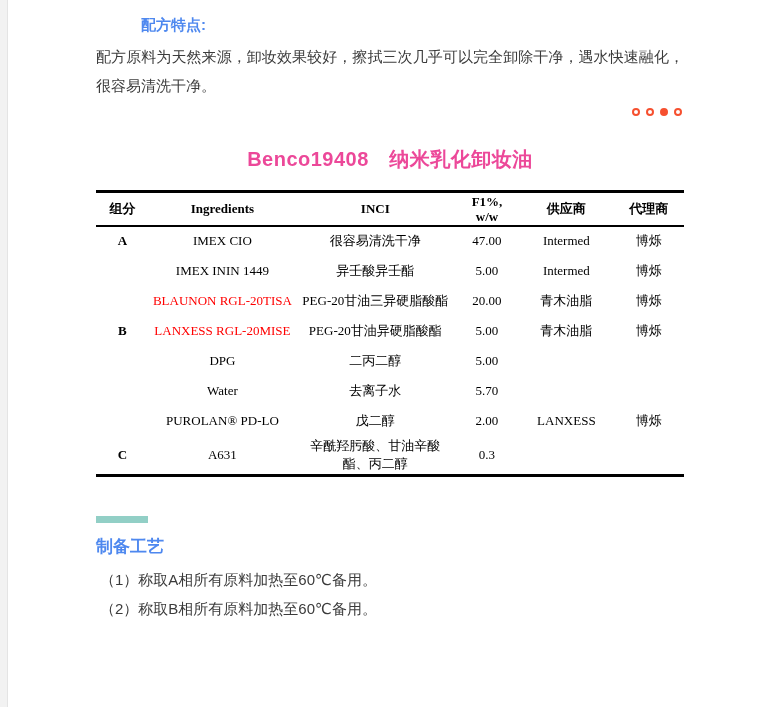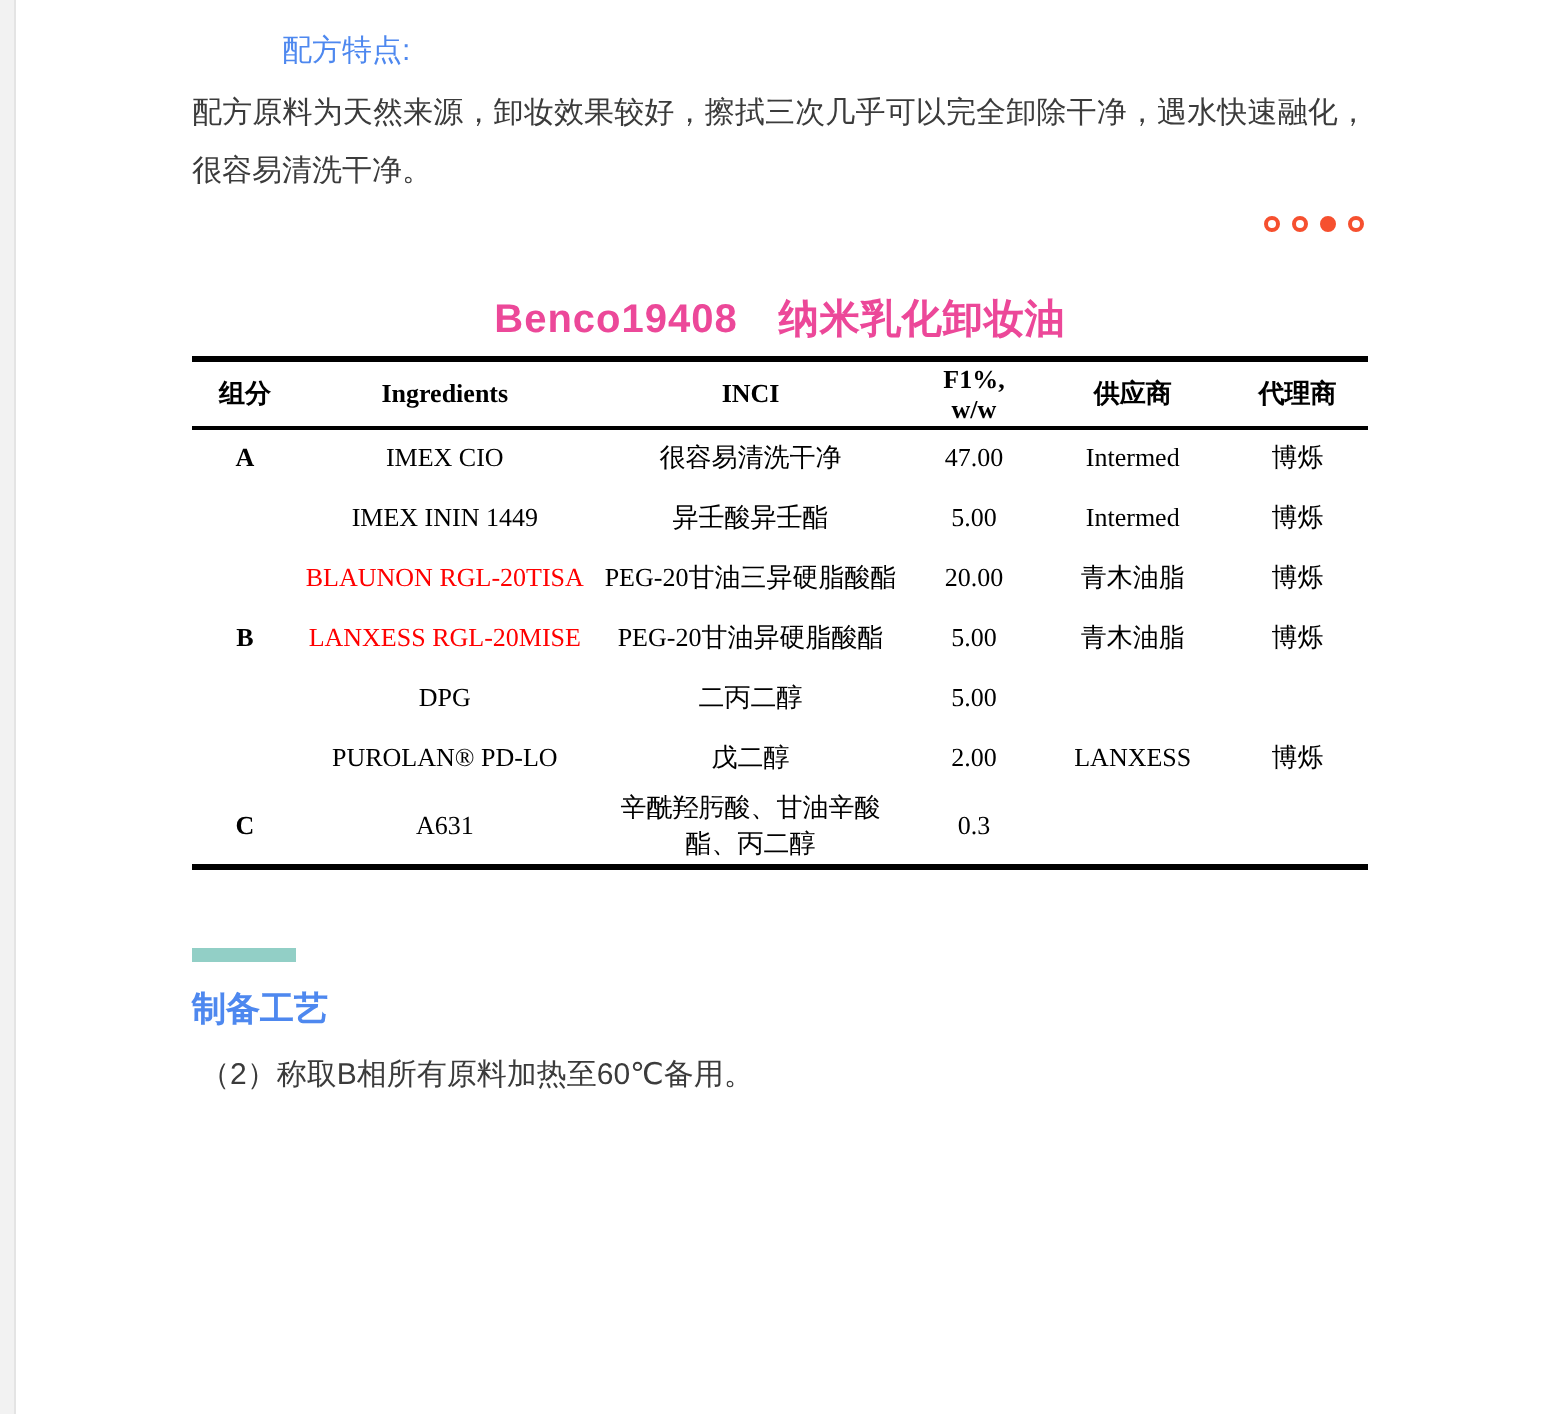--- a/index.html
+++ b/index.html
@@ -15,21 +15,21 @@
     position: absolute; left: 0; top: 0; bottom: 0;
     width: 8px; background: #f2f2f2; border-right: 1px solid #e4e4e4;
   }
   .content {
     position: absolute;
     left: 96px; top: 0;
     width: 588px;
   }
   .features-heading {
     margin-top: 16px;
-    font-size: 15px; font-weight: normal; color: #4e88ef; padding-left: 45px;
+    font-size: 15px; font-weight: bold; color: #4e88ef; padding-left: 45px;
   }
   .features-body {
     margin-top: 7px;
     font-size: 15px; line-height: 29px; color: #3b3b3b;
     text-align: justify;
   }
   .dots-row {
     margin-top: 6px;
     display: flex; justify-content: flex-end; align-items: center;
     gap: 6px; height: 12px; padding-right: 2px;
@@ -40,21 +40,21 @@
     display: inline-block; cursor: pointer;
   }
   .dot.active { background: #f6502f; }
   .product-title {
     margin-top: 28px;
     text-align: center;
     font-size: 20px; font-weight: bold; color: #ec4899;
     letter-spacing: 0.5px;
   }
   table.formula {
-    margin-top: 5px;
+    margin-top: 17px;
     width: 588px;
     border-collapse: collapse;
     border-top: 3px solid #000;
     border-bottom: 3px solid #000;
     font-family: "Liberation Serif", "DejaVu Serif", serif;
     color: #000;
   }
   table.formula th {
     border-bottom: 2px solid #000;
     height: 34px;
@@ -165,20 +165,28 @@
       <tr>
         <td class="phase"></td>
         <td>DPG</td>
         <td>二丙二醇</td>
         <td>5.00</td>
         <td></td>
         <td></td>
       </tr>
       <tr>
         <td class="phase"></td>
+        <td>Water</td>
+        <td>去离子水</td>
+        <td>5.70</td>
+        <td></td>
+        <td></td>
+      </tr>
+      <tr>
+        <td class="phase"></td>
         <td>PUROLAN® PD-LO</td>
         <td>戊二醇</td>
         <td>2.00</td>
         <td>LANXESS</td>
         <td>博烁</td>
       </tr>
       <tr>
         <td class="phase">C</td>
         <td>A631</td>
         <td>辛酰羟肟酸、甘油辛酸酯、丙二醇</td>
@@ -186,16 +194,17 @@
         <td></td>
         <td></td>
       </tr>
     </tbody>
   </table>
 
   <div class="teal-bar"></div>
 
   <div class="prep-heading">制备工艺</div>
   <div class="prep-steps">
+    <p class="prep-step">（1）称取A相所有原料加热至60℃备用。</p>
     <p class="prep-step">（2）称取B相所有原料加热至60℃备用。</p>
   </div>
 
 </div>
 
 </body></html>

